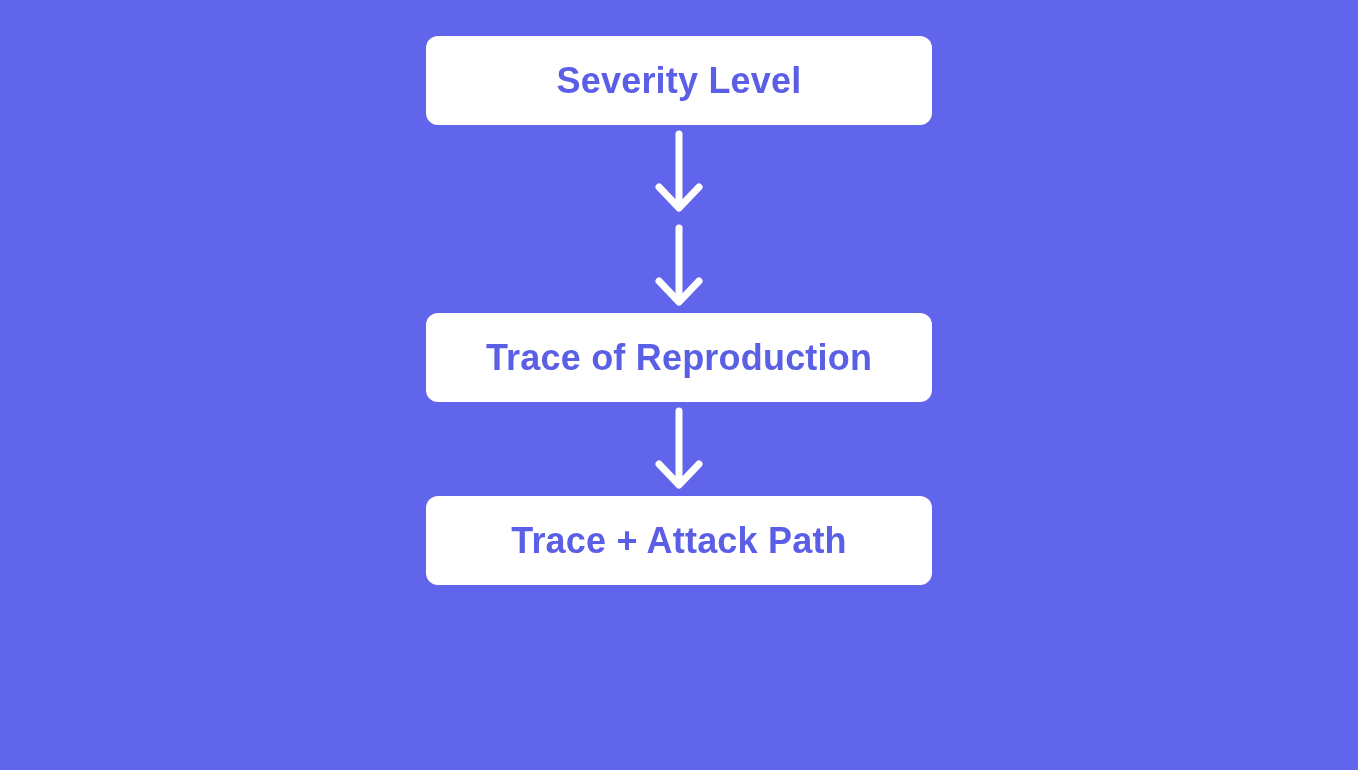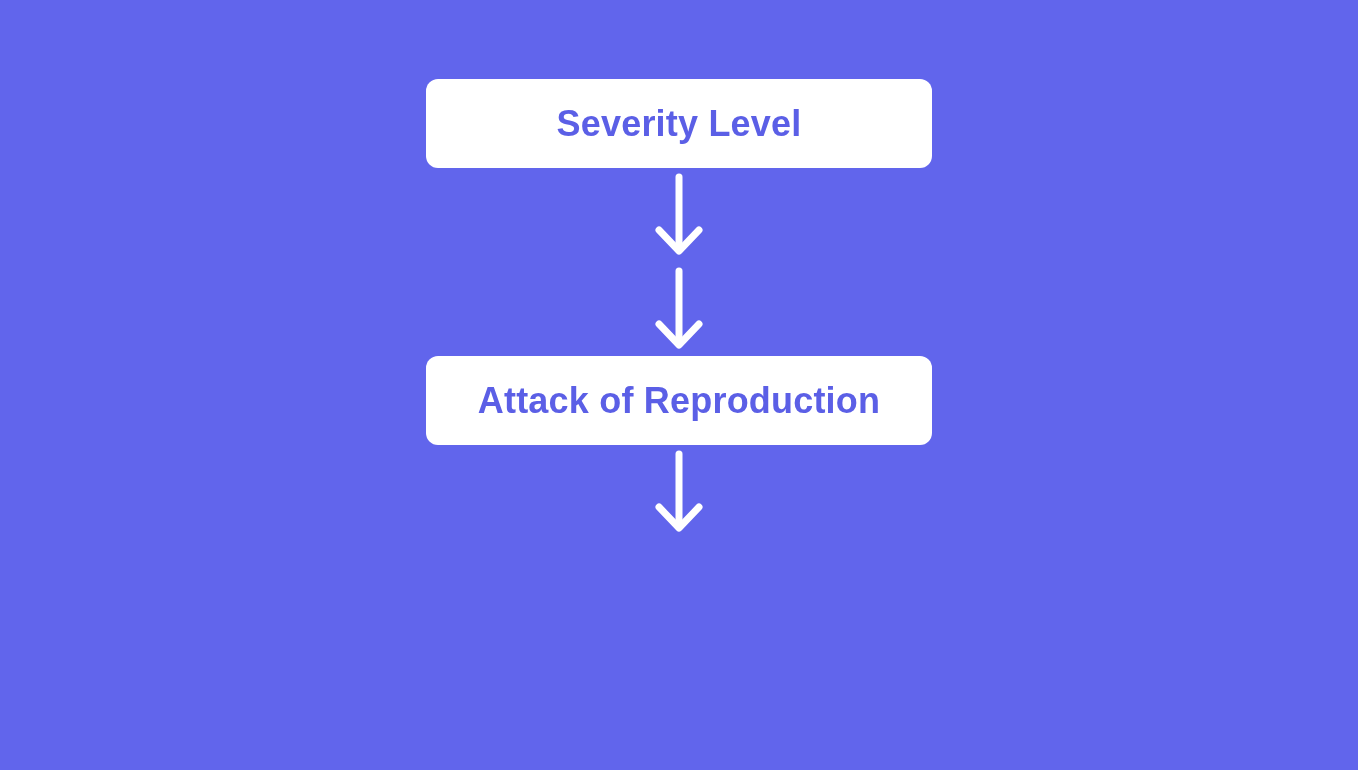--- a/index.html
+++ b/index.html
@@ -16,21 +16,21 @@
     width:1358px;
     height:770px;
     background:var(--bg);
     overflow:hidden;
     font-family:"Liberation Sans","DejaVu Sans",sans-serif;
   }
   .flowchart{
     box-sizing:border-box;
     width:1358px;
     height:770px;
-    padding-top:79px;
+    padding-top:36px;
     display:flex;
     flex-direction:column;
     align-items:center;
   }
   .node{
     width:506px;
     height:89px;
     background:var(--node-bg);
     border-radius:12px;
     display:flex;
@@ -81,24 +81,27 @@
 
 
   <div class="arrow-wrap">
     <svg width="50" height="84" viewBox="0 0 50 84" aria-hidden="true">
       <line class="arrow-stroke" x1="25" y1="4" x2="25" y2="77"></line>
       <polyline class="arrow-stroke" points="5,57 25,78 45,57"></polyline>
     </svg>
   </div>
 
   <div class="node">
-    <span class="node-label">Attack of Reproduction</span>
+    <span class="node-label">Trace of Reproduction</span>
   </div>
 
   <div class="arrow-wrap">
     <svg width="50" height="84" viewBox="0 0 50 84" aria-hidden="true">
       <line class="arrow-stroke" x1="25" y1="4" x2="25" y2="77"></line>
       <polyline class="arrow-stroke" points="5,57 25,78 45,57"></polyline>
     </svg>
   </div>
 
+  <div class="node">
+    <span class="node-label">Trace + Attack Path</span>
+  </div>
 
 </div>
 
 </body></html>

